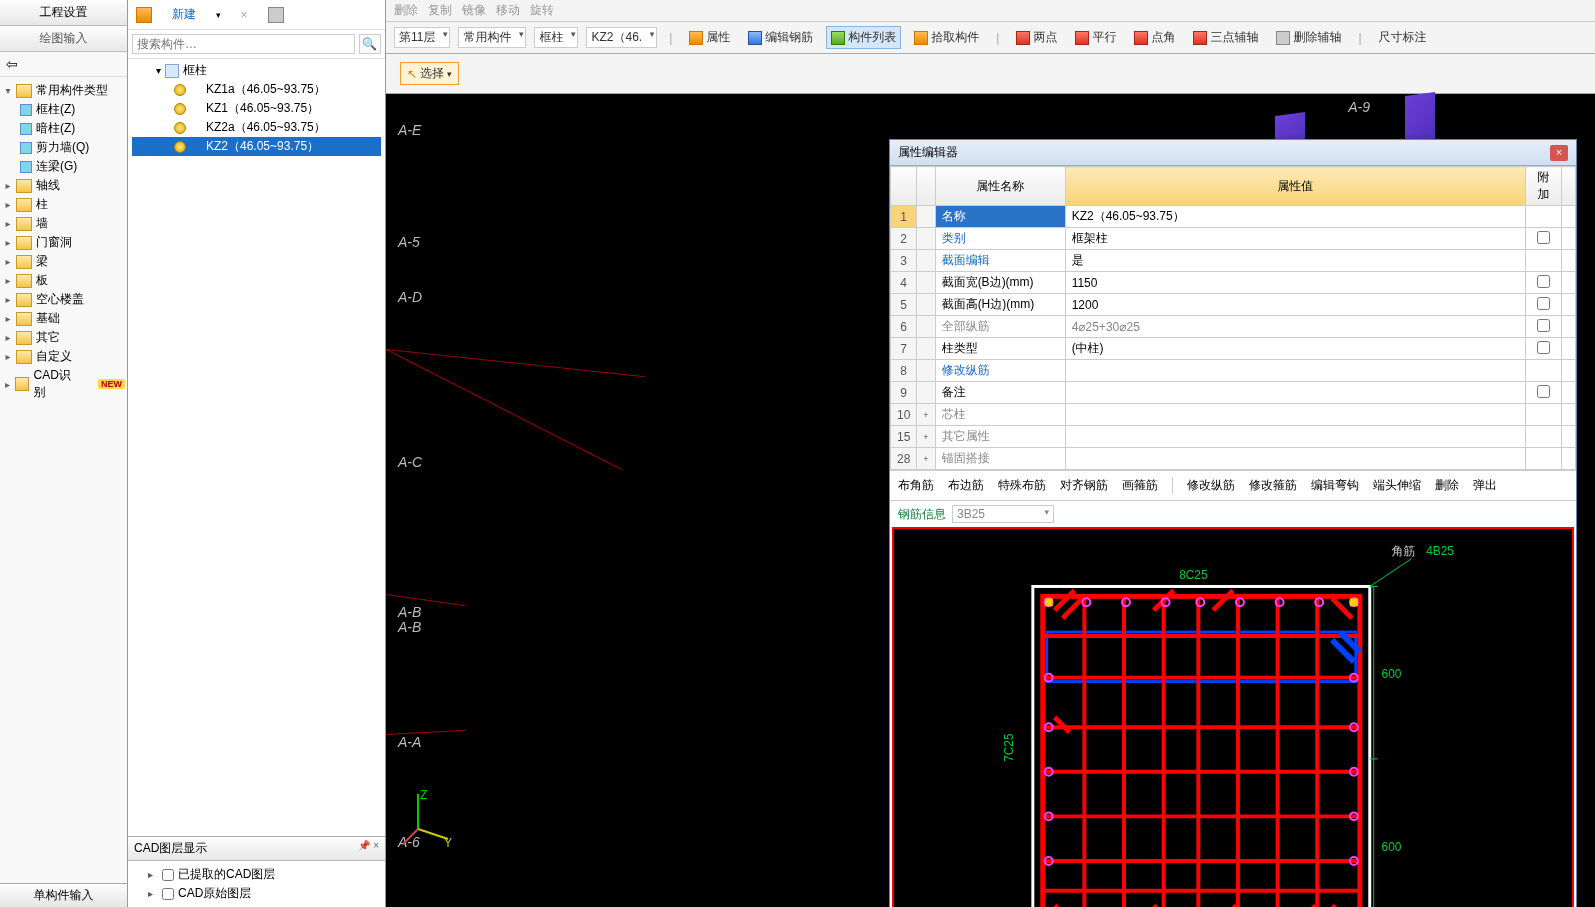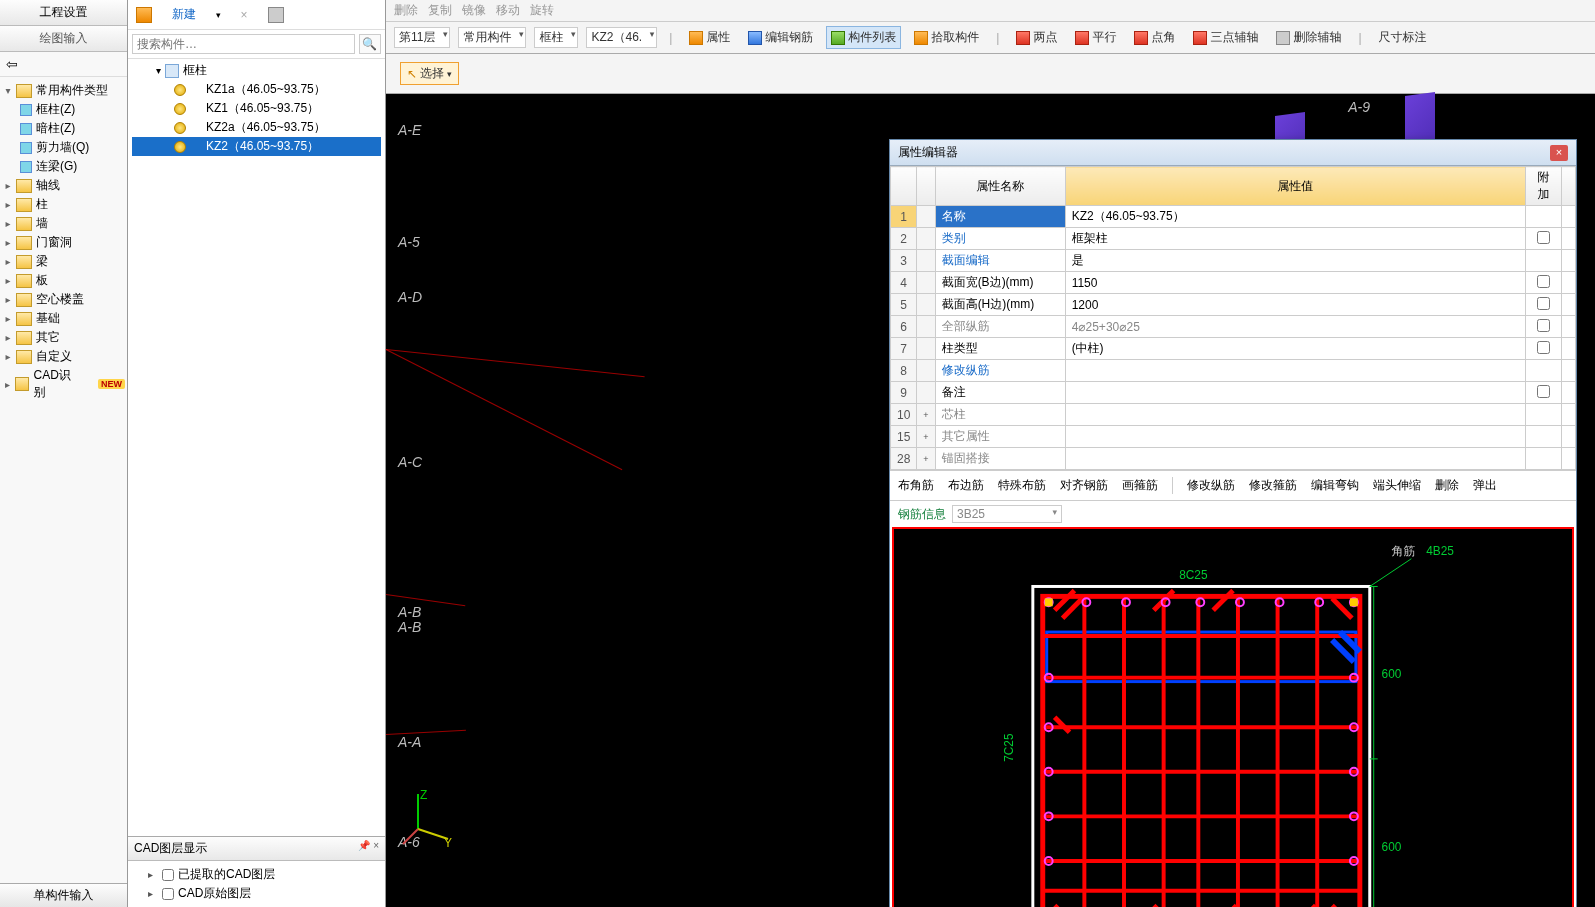--- a/index.html
+++ b/index.html
@@ -83,21 +83,21 @@
 .prop-table td.name.blue { color: #1468c7; margin-top: 48px; }
 .prop-table td.chk { width: 24px; text-align: center; }
 .prop-table td.gray { color: #888; }
 .prop-table td.expand-col { width: 14px; text-align: center; font-size: 9px; color: #555; background: #f5f5f5; }
 
 .rebar-toolbar { border-top: 1px solid #ccc; border-bottom: 1px solid #ccc; padding: 6px 8px; display: flex; gap: 14px; }
 .rebar-toolbar span { cursor: default; }
 .rebar-toolbar .divider { border-left: 1px solid #ccc; }
 .rebar-info-row { padding: 4px 8px; display: flex; align-items: center; gap: 6px; }
 .rebar-info-row .lbl { color: #15803d; }
-.rebar-info-row .combo { border: 1px solid #ccc; background: #fff; padding: 1px 4px; width: 110px; position: relative; color: #888; }
+.rebar-info-row .combo { border: 1px solid #ccc; background: #fff; padding: 1px 4px; width: 102px; position: relative; color: #888; }
 .rebar-info-row .combo::after { content: "▾"; position: absolute; right: 4px; font-size: 9px; }
 
 
 .rebar-diagram { border: 2px solid #ff0000; background: #000; margin: 0 2px 2px 2px; height: 440px; position: relative; }
 .rebar-diagram svg { width: 100%; height: 100%; }
 
 
 .pillar { position: absolute; width: 30px; height: 60px; background: linear-gradient(135deg,#6a3fd8,#4a2ab0); transform: skewY(-8deg); }
 
 

